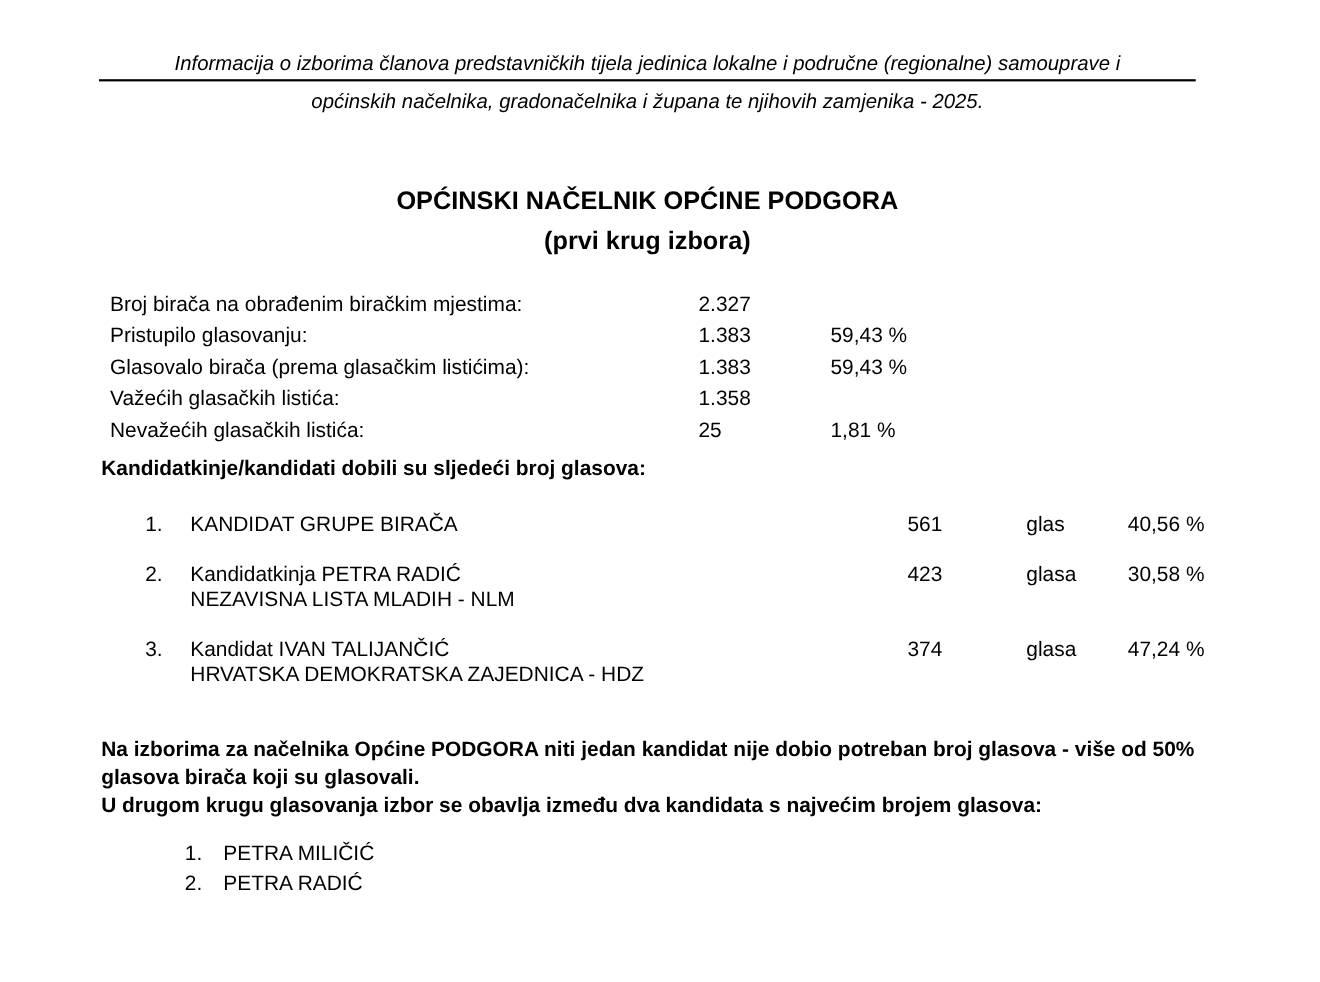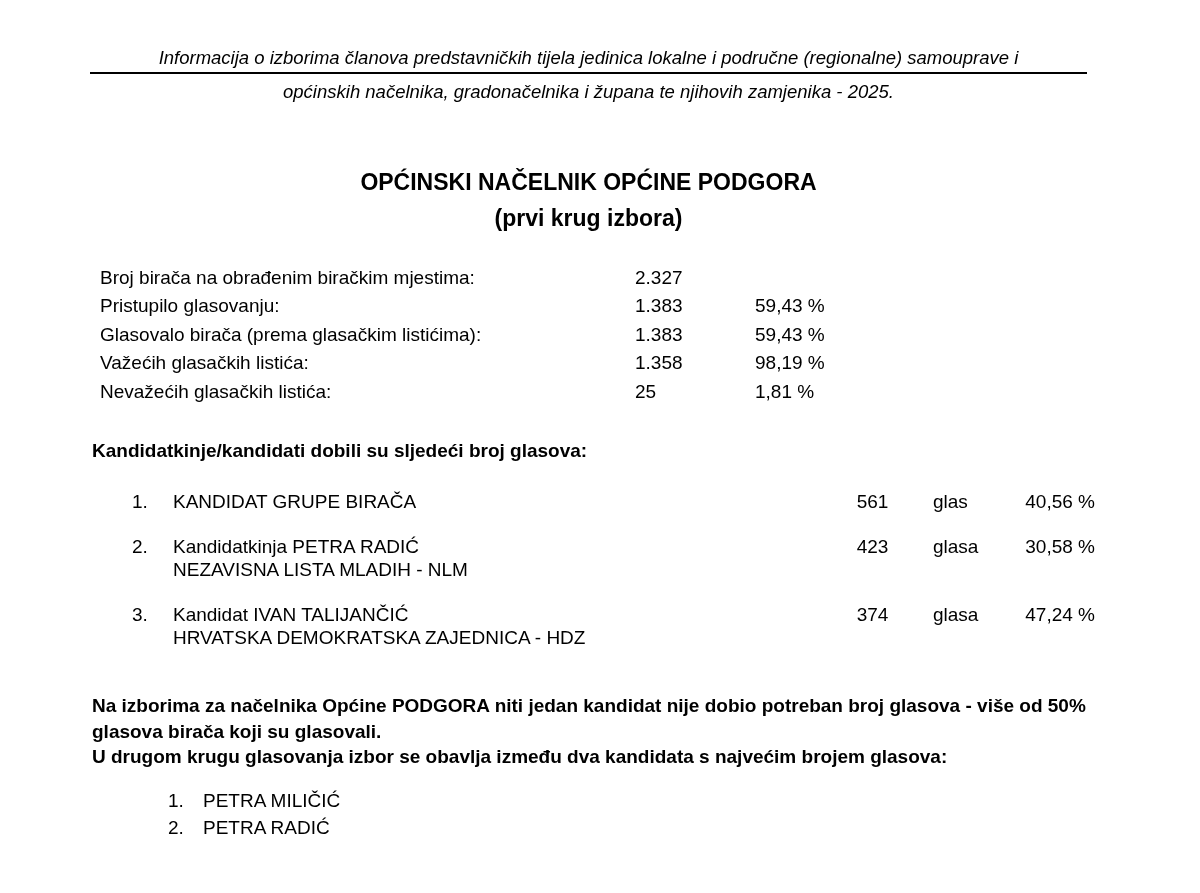--- a/index.html
+++ b/index.html
@@ -55,35 +55,35 @@
   }
   .stats-row {
     display: grid;
     grid-template-columns: 1fr 120px 230px;
     line-height: 28.4px;
   }
   .stat-value, .stat-percent { text-align: left; }
 
   
   .candidates-heading {
-    margin: 32px 0 0 92px;
+    margin: 8px 0 0 92px;
     font-weight: bold;
     line-height: 26px;
   }
   .candidates {
     margin: 26px 105px 0 132px;
   }
   .candidate {
     display: grid;
     grid-template-columns: 41px 1fr 95px 65px 110px;
     line-height: 23px;
     margin-bottom: 22px;
     align-items: start;
   }
-  .candidate .votes { text-align: center; }
+  .candidate .votes { text-align: left; }
   .candidate .votes-unit { padding-left: 13px; }
   .candidate .pct { text-align: right; }
 
   
   .runoff-note {
     margin: 44px 0 0 92px;
     width: 1000px;
     font-weight: bold;
     line-height: 25.5px;
   }
@@ -125,21 +125,20 @@
         <span class="stat-percent">59,43 %</span>
       </div>
       <div class="stats-row">
         <span class="stat-label">Glasovalo birača (prema glasačkim listićima):</span>
         <span class="stat-value">1.383</span>
         <span class="stat-percent">59,43 %</span>
       </div>
       <div class="stats-row">
         <span class="stat-label">Važećih glasačkih listića:</span>
         <span class="stat-value">1.358</span>
-        <span class="stat-percent">98,19 %</span>
       </div>
       <div class="stats-row">
         <span class="stat-label">Nevažećih glasačkih listića:</span>
         <span class="stat-value">25</span>
         <span class="stat-percent">1,81 %</span>
       </div>
   </div>
 
   <div class="candidates-heading">Kandidatkinje/kandidati dobili su sljedeći broj glasova:</div>
 

